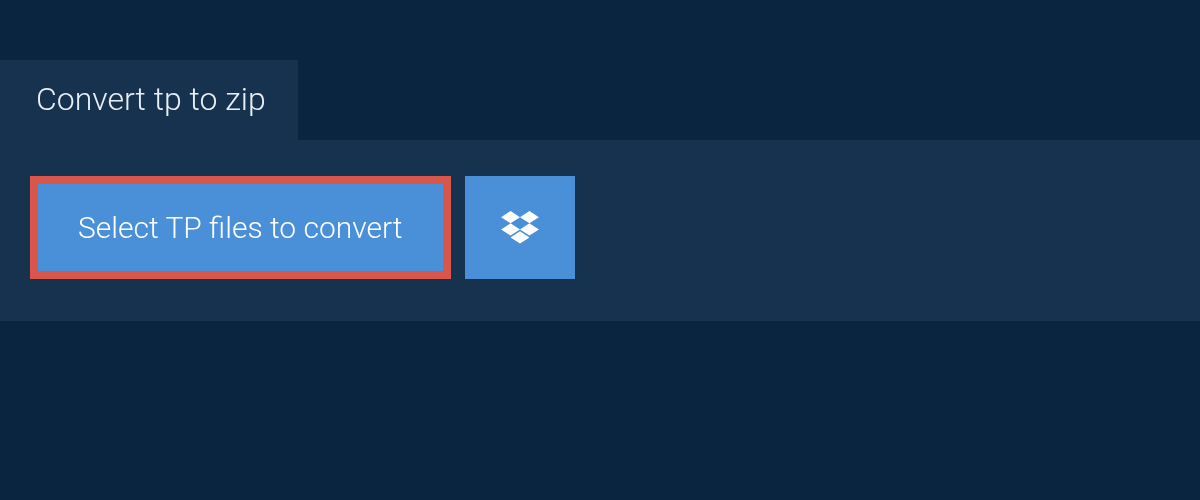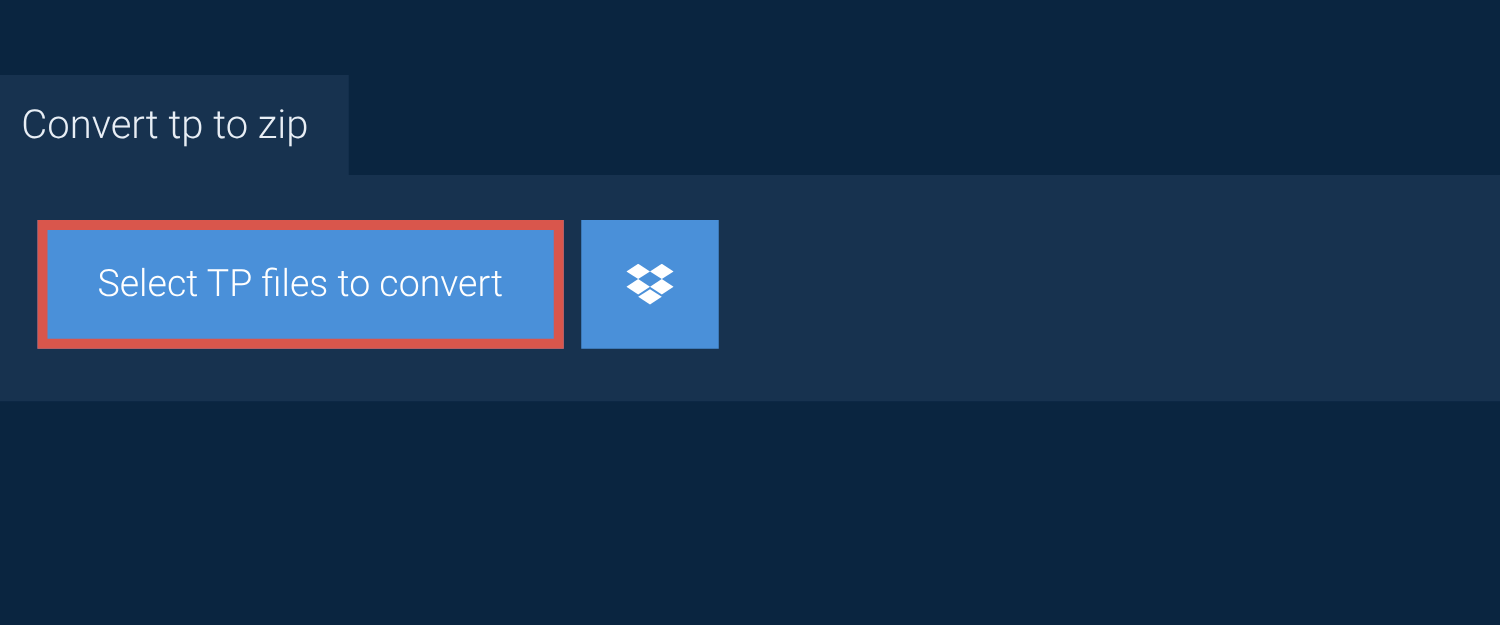--- a/index.html
+++ b/index.html
@@ -16,21 +16,21 @@
     }
     .tab-container {
       margin-top: 60px;
     }
     .tab {
       display: inline-block;
       background: #17324f;
       color: #e8eef5;
       font-size: 32px;
       font-weight: 300;
-      padding: 20px 32px 22px 17px;
+      padding: 20px 32px 22px 36px;
       margin-left: 0;
     }
     .panel {
       background: #17324f;
       padding: 36px 30px 42px 30px;
       width: 1200px;
     }
     .button-row {
       display: flex;
       gap: 14px;

